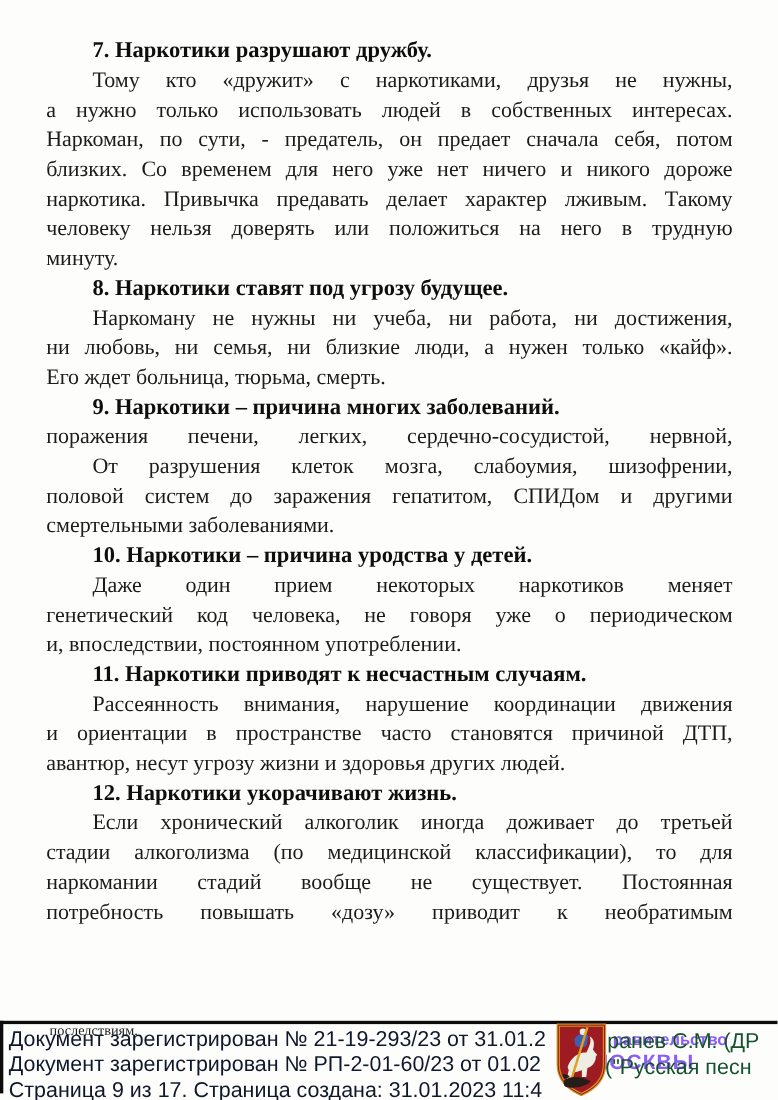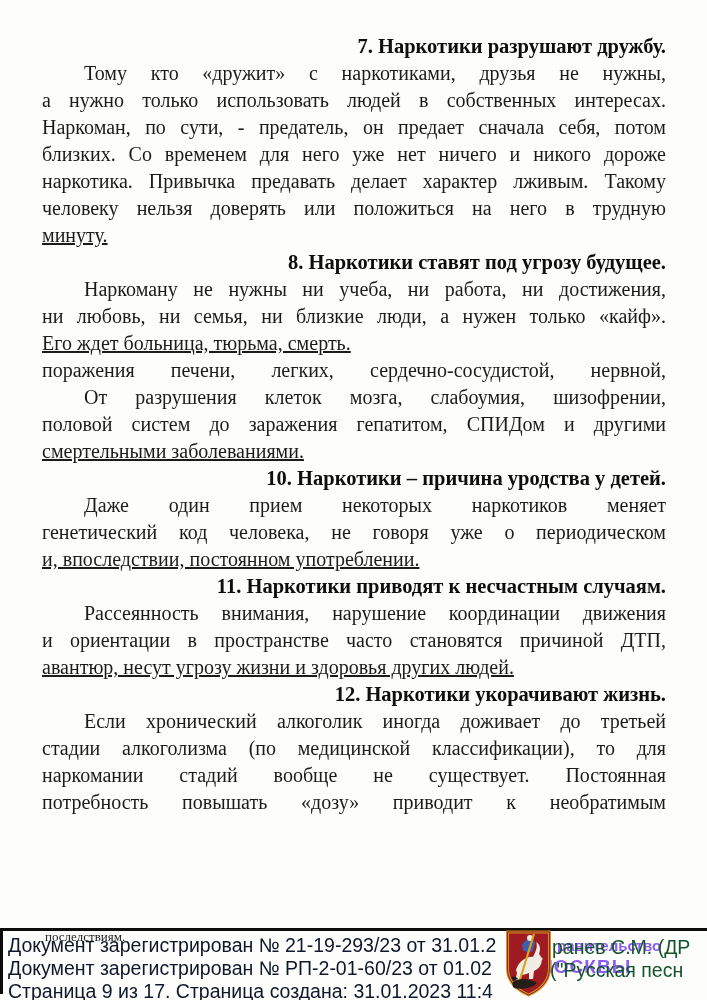--- a/index.html
+++ b/index.html
@@ -22,30 +22,29 @@
   }
   .section { }
   .section:first-child { margin-top: 0; }
   .sec-heading {
     font-weight: bold;
     color: #0e0e0e;
     padding-left: 42px;
     font-size: 20.5px;
     line-height: 27px;
     white-space: nowrap;
-    text-align: right;
   }
   .pline {
     height: 27px;
     overflow: hidden;
     text-align: justify;
     text-align-last: justify;
   }
   .pline.first { text-indent: 42px; }
-  .pline.last { text-align: center; text-align-last: left; text-decoration: underline; }
+  .pline.last { text-align: center; text-align-last: left; }
   
   .continuation {
     position: absolute;
     left: 45px; top: 929px;
     font-size: 13px;
     color: #1b1b1b;
     z-index: 2;
   }
   
   .stamp-top-border {
@@ -115,20 +114,21 @@
       <div class="pline">человеку нельзя доверять или положиться на него в трудную</div>
       <div class="pline last">минуту.</div>
     </div>
     <div class="section">
       <div class="sec-heading">8. Наркотики ставят под угрозу будущее.</div>
       <div class="pline first">Наркоману не нужны ни учеба, ни работа, ни достижения,</div>
       <div class="pline">ни любовь, ни семья, ни близкие люди, а нужен только «кайф».</div>
       <div class="pline last">Его ждет больница, тюрьма, смерть.</div>
     </div>
     <div class="section">
+      <div class="sec-heading">9. Наркотики – причина многих заболеваний.</div>
       <div class="pline">поражения печени, легких, сердечно-сосудистой, нервной,</div>
       <div class="pline first">От разрушения клеток мозга, слабоумия, шизофрении,</div>
       <div class="pline">половой систем до заражения гепатитом, СПИДом и другими</div>
       <div class="pline last">смертельными заболеваниями.</div>
     </div>
     <div class="section">
       <div class="sec-heading">10. Наркотики – причина уродства у детей.</div>
       <div class="pline first">Даже один прием некоторых наркотиков меняет</div>
       <div class="pline">генетический код человека, не говоря уже о периодическом</div>
       <div class="pline last">и, впоследствии, постоянном употреблении.</div>

